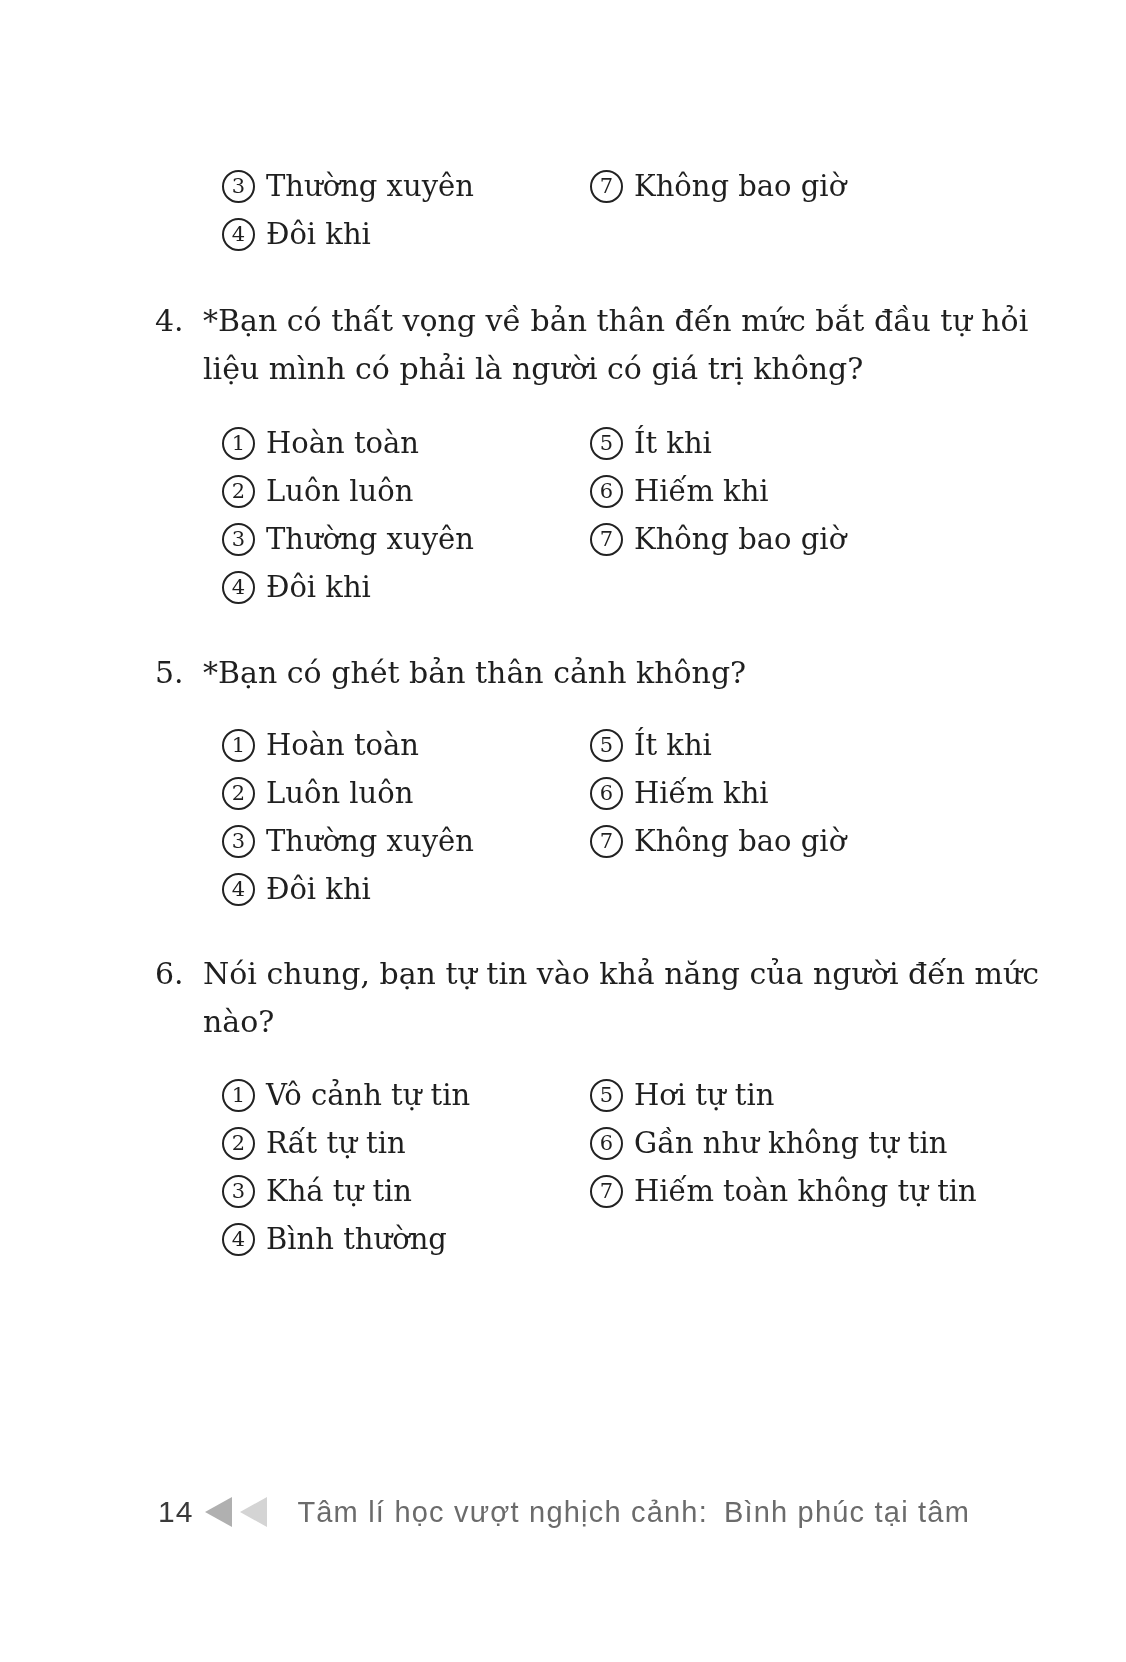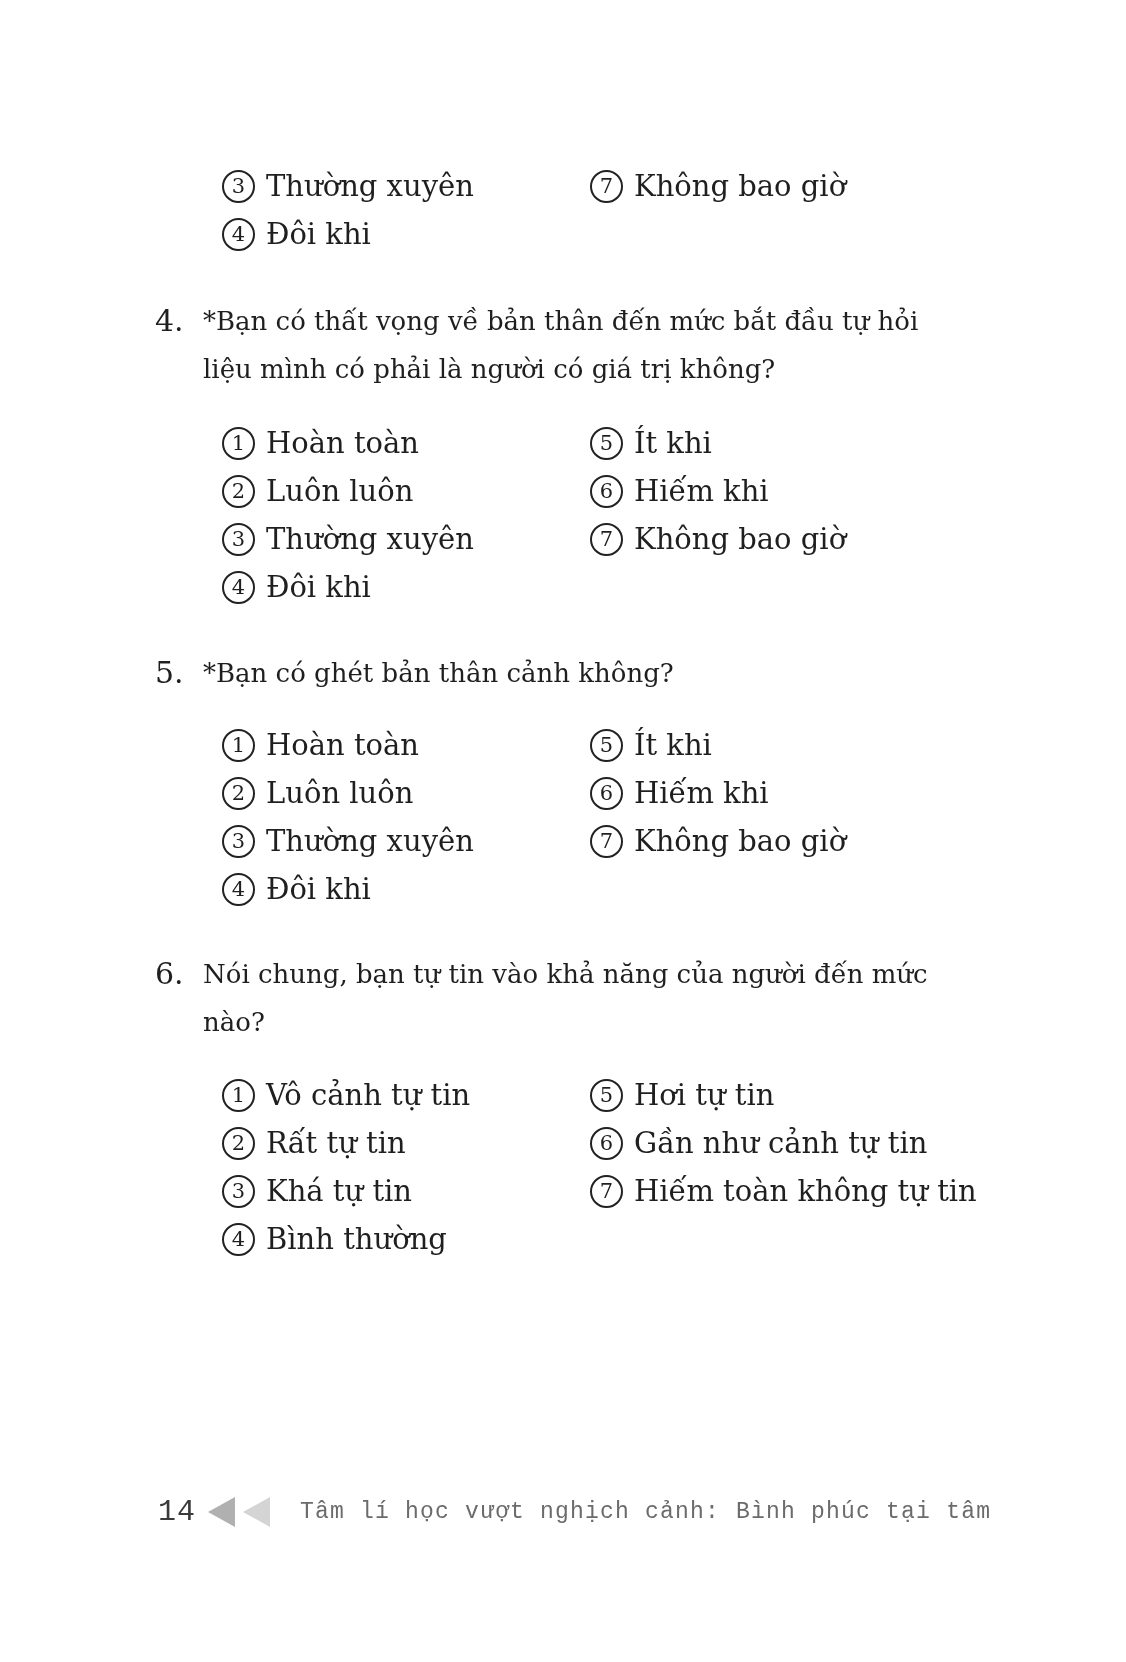--- a/index.html
+++ b/index.html
@@ -18,21 +18,21 @@
     left: 155px;
     display: flex;
     align-items: flex-start;
   }
   .qnum {
     width: 48px;
     flex: 0 0 auto;
     font-size: 30px;
     line-height: 48px;
   }
-  .qtext { font-size: 26px; line-height: 48px; }
+  .qtext { font-size: 30px; line-height: 48px; }
   .qline { white-space: nowrap; }
 
   
   .opts {
     position: absolute;
     left: 222px;
     display: grid;
     grid-template-columns: 368px auto;
     grid-auto-flow: column;
   }
@@ -61,39 +61,39 @@
   }
 
   
   .footer {
     position: absolute;
     top: 1492px;
     left: 158px;
     height: 40px;
     display: flex;
     align-items: center;
-    font-family: Liberation Mono, monospace;
+    font-family: Liberation Sans, sans-serif;
   }
   .pagenum {
     font-size: 30px;
     color: #3a3a3a;
     letter-spacing: 1px;
     margin-right: 12px;
   }
   .tri {
     width: 0; height: 0;
     border-top: 15px solid transparent;
     border-bottom: 15px solid transparent;
     border-right: 27px solid #b0b0b0;
     margin-right: 8px;
   }
   .tri.light { border-right-color: #d4d4d4; }
   .ftitle {
     margin-left: 22px;
-    font-size: 23px;
+    font-size: 29px;
     color: #6b6b6b;
     letter-spacing: 1.2px;
     display: flex;
     gap: 16px;
     white-space: nowrap;
   }
 </style>
 </head>
 <body>
 
@@ -212,21 +212,21 @@
     <div class="opt">
       <span class="cnum">4</span>
       <span>Bình thường</span>
     </div>
     <div class="opt">
       <span class="cnum">5</span>
       <span>Hơi tự tin</span>
     </div>
     <div class="opt">
       <span class="cnum">6</span>
-      <span>Gần như cảnh tự tin</span>
+      <span>Gần như không tự tin</span>
     </div>
     <div class="opt">
       <span class="cnum">7</span>
       <span>Hiếm toàn không tự tin</span>
     </div>
   </div>
 
   <div class="footer">
     <span class="pagenum">14</span>
     <span class="tri"></span>

